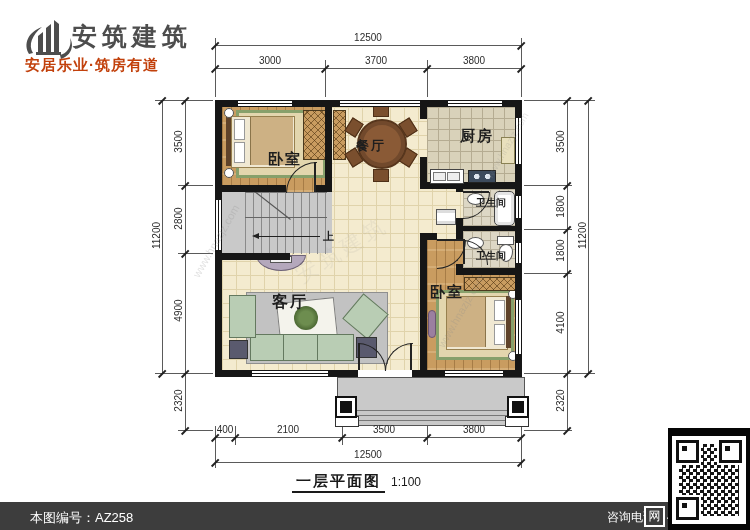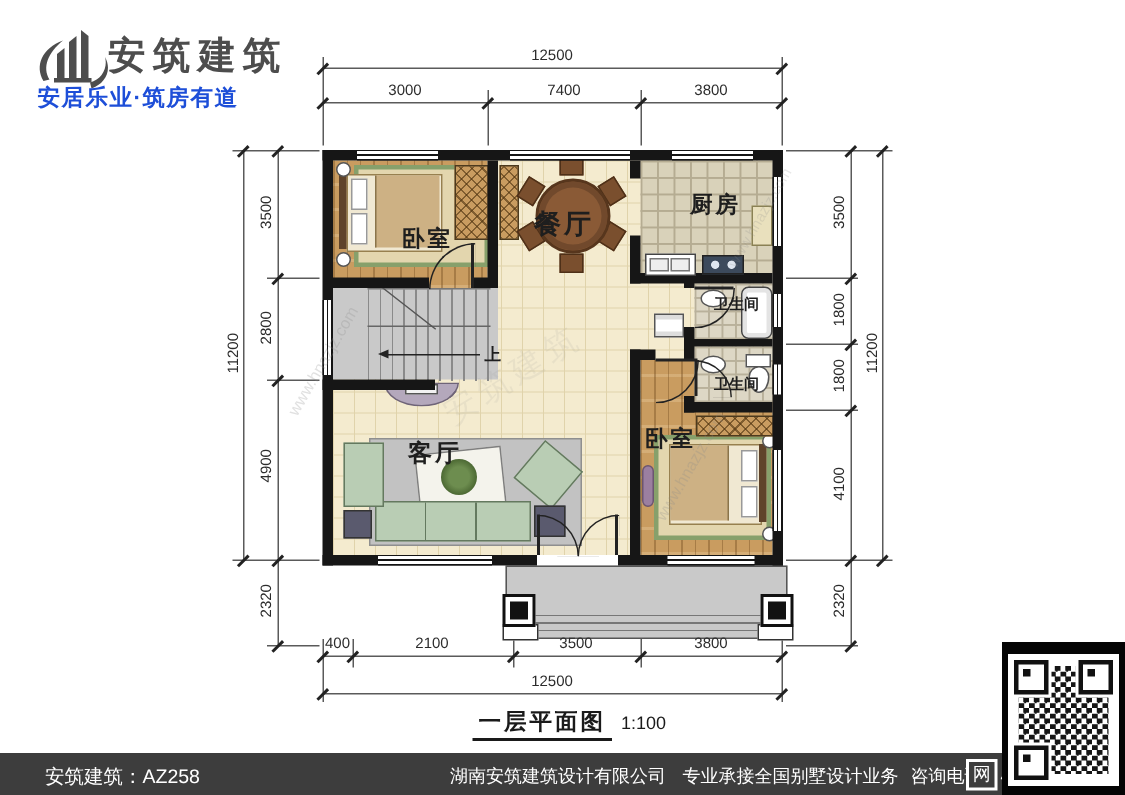--- a/index.html
+++ b/index.html
@@ -30,25 +30,25 @@
   .furn{position:absolute;z-index:12;}
   .wm{position:absolute;color:#8a8a8a;z-index:45;pointer-events:none;white-space:nowrap;}
   .footer{position:absolute;left:0;top:502px;width:750px;height:28px;background:#3d3d3d;color:#fff;z-index:60;}
   .footer span{position:absolute;top:7px;white-space:nowrap;}
   .qr-wrap{position:absolute;left:668px;top:428px;width:82px;height:102px;background:#050505;z-index:70;}
   .qr{position:absolute;left:4px;top:8px;width:74px;height:88px;background:#fff;}
   .qr-noise{position:absolute;left:7px;top:8px;right:7px;bottom:8px;background:repeating-conic-gradient(#151515 0% 25%,#fff 0% 50%);background-size:7px 7px;}
   .qr-eye{position:absolute;width:17px;height:17px;border:3px solid #111;background:#fff;box-shadow:0 0 0 2px #fff;}
   .qr-eye:after{content:"";position:absolute;left:3px;top:3px;width:5px;height:5px;background:#111;}
   .web-badge{position:absolute;left:644px;top:506px;width:17px;height:17px;border:2px solid #fff;color:#fff;font-size:12px;line-height:17px;text-align:center;z-index:71;background:#3d3d3d;}
-  .cap{position:absolute;z-index:25;left:274px;top:472px;width:170px;text-align:right;color:#1a1a1a;}
+  .cap{position:absolute;z-index:25;left:292px;top:472px;width:170px;text-align:left;color:#1a1a1a;}
   .cap .t{font-size:15px;font-weight:bold;border-bottom:2px solid #1a1a1a;padding:0 4px 2px 4px;letter-spacing:2px;}
   .cap .s{font-size:12px;margin-left:6px;}
   .brand-name{position:absolute;left:72px;top:20px;font-size:25px;font-weight:bold;color:#4d4d4d;letter-spacing:5px;z-index:60;}
-  .brand-tagline{position:absolute;left:25px;top:56px;font-size:15px;font-weight:bold;color:#1d4ed8;letter-spacing:1px;z-index:60;}
+  .brand-tagline{position:absolute;left:25px;top:56px;font-size:15px;font-weight:bold;color:#c2410c;letter-spacing:1px;z-index:60;}
 </style>
 </head>
 <body>
 
 <div class="canvas">
 
   <svg class="abs" style="left:22px;top:14px;z-index:60" width="50" height="46" viewBox="0 0 50 46">
     <path d="M7 40 C1 30 6 18 20 13 C10 21 6 31 11 39 Z" fill="#4d4d4d"></path>
     <path d="M16 38 L16 22 L21 18 L21 38 Z" fill="#4d4d4d"></path>
     <path d="M24 38 L24 14 L29 10 L29 38 Z" fill="#4d4d4d"></path>
@@ -176,21 +176,21 @@
   <div class="arc tl" style="left:385px;top:343px;width:27px;height:27px;"></div>
   <div class="leaf" style="left:410px;top:343px;width:2px;height:27px;"></div>
   <div class="arc br" style="left:463px;top:192px;width:26px;height:26px;"></div>
   <div class="leaf" style="left:463px;top:191px;width:26px;height:2px;"></div>
   <div class="arc tr" style="left:463px;top:240px;width:24px;height:24px;"></div>
   <div class="leaf" style="left:463px;top:240px;width:2px;height:24px;"></div>
   <div class="arc br" style="left:437px;top:240px;width:28px;height:28px;"></div>
   <div class="leaf" style="left:437px;top:239px;width:28px;height:2px;"></div>
 
   <div class="room-label" style="left:268px;top:150px;font-size:15px;">卧室</div>
-  <div class="room-label" style="left:356px;top:137px;font-size:18px;">餐厅</div>
+  <div class="room-label" style="left:356px;top:137px;font-size:13px;">餐厅</div>
   <div class="room-label" style="left:460px;top:127px;font-size:15px;">厨房</div>
   <div class="room-label" style="left:476px;top:196px;font-size:10px;letter-spacing:0;">卫生间</div>
   <div class="room-label" style="left:476px;top:249px;font-size:10px;letter-spacing:0;">卫生间</div>
   <div class="room-label" style="left:272px;top:292px;font-size:16px;">客厅</div>
   <div class="room-label" style="left:430px;top:283px;font-size:15px;">卧室</div>
 
   <div class="wm" style="left:175px;top:235px;font-size:11px;opacity:.25;transform:rotate(-60deg);">www.hnazjz.com</div>
   <div class="wm" style="left:420px;top:305px;font-size:11px;opacity:.25;transform:rotate(-60deg);">www.hnazjz.com</div>
   <div class="wm" style="left:470px;top:140px;font-size:10px;opacity:.2;transform:rotate(-60deg);">www.hnazjz.com</div>
   <div class="wm" style="left:290px;top:235px;font-size:22px;opacity:.1;transform:rotate(-32deg);letter-spacing:4px;">安筑建筑</div>
@@ -202,21 +202,21 @@
   <div class="xln" style="left:215px;top:45px;width:306px;"></div>
   <div class="tick" style="left:210px;top:45px;"></div>
   <div class="tick" style="left:516px;top:45px;"></div>
   <div class="dim" style="left:338px;top:32px;width:60px;">12500</div>
   <div class="xln" style="left:215px;top:68px;width:306px;"></div>
   <div class="tick" style="left:210px;top:68px;"></div>
   <div class="tick" style="left:320px;top:68px;"></div>
   <div class="tick" style="left:422px;top:68px;"></div>
   <div class="tick" style="left:516px;top:68px;"></div>
   <div class="dim" style="left:240px;top:55px;width:60px;">3000</div>
-  <div class="dim" style="left:346px;top:55px;width:60px;">7400</div>
+  <div class="dim" style="left:346px;top:55px;width:60px;">3700</div>
   <div class="dim" style="left:444px;top:55px;width:60px;">3800</div>
 
   <div class="yln" style="left:215px;top:426px;height:42px;"></div>
   <div class="yln" style="left:235px;top:426px;height:19px;"></div>
   <div class="yln" style="left:342px;top:426px;height:19px;"></div>
   <div class="yln" style="left:427px;top:426px;height:19px;"></div>
   <div class="yln" style="left:521px;top:426px;height:42px;"></div>
   <div class="xln" style="left:215px;top:437px;width:306px;"></div>
   <div class="tick" style="left:210px;top:437px;"></div>
   <div class="tick" style="left:230px;top:437px;"></div>
@@ -273,23 +273,21 @@
   <div class="yln" style="left:588px;top:100px;height:273px;"></div>
   <div class="tick" style="left:583px;top:100px;"></div>
   <div class="tick" style="left:583px;top:373px;"></div>
   <div class="dim dimv" style="left:560px;top:230px;width:44px;">11200</div>
 
   <div class="cap">
     <span class="t">一层平面图</span><span class="s">1:100</span>
   </div>
 
   <div class="footer">
-    <span style="left:30px;font-size:13px;">安筑建筑：AZ258</span>
-    <span style="left:300px;font-size:12px;">湖南安筑建筑设计有限公司</span>
-    <span style="left:455px;font-size:12px;">专业承接全国别墅设计业务</span>
+    <span style="left:30px;font-size:13px;">本图编号：AZ258</span>
     <span style="left:607px;font-size:12px;">咨询电话：400-8070-511</span>
   </div>
   <div class="web-badge">网</div>
   <div class="qr-wrap">
     <div class="qr">
       <div class="qr-noise"></div>
       <div class="qr-eye" style="left:4px;top:4px;"></div>
       <div class="qr-eye" style="right:4px;top:4px;"></div>
       <div class="qr-eye" style="left:4px;bottom:4px;"></div>
     </div>

